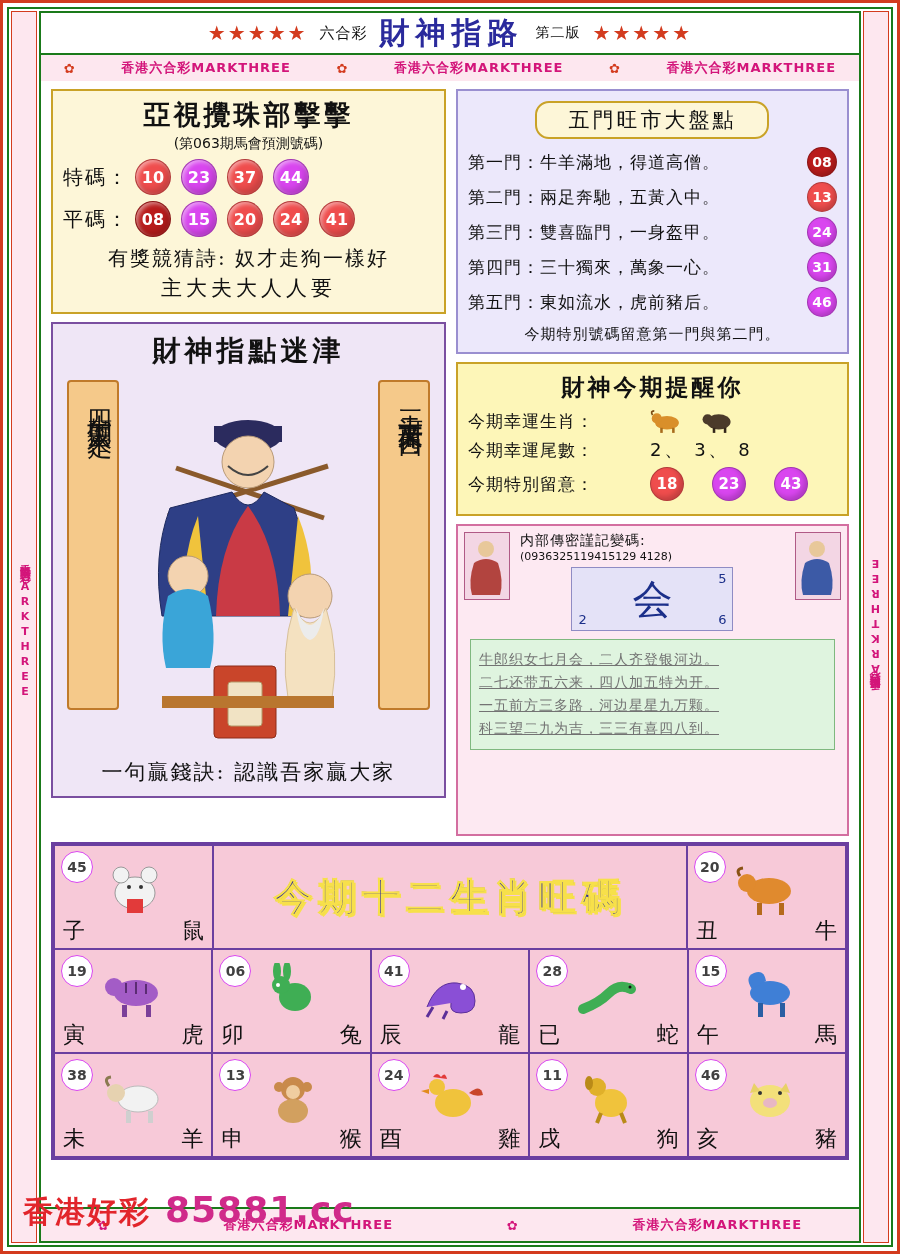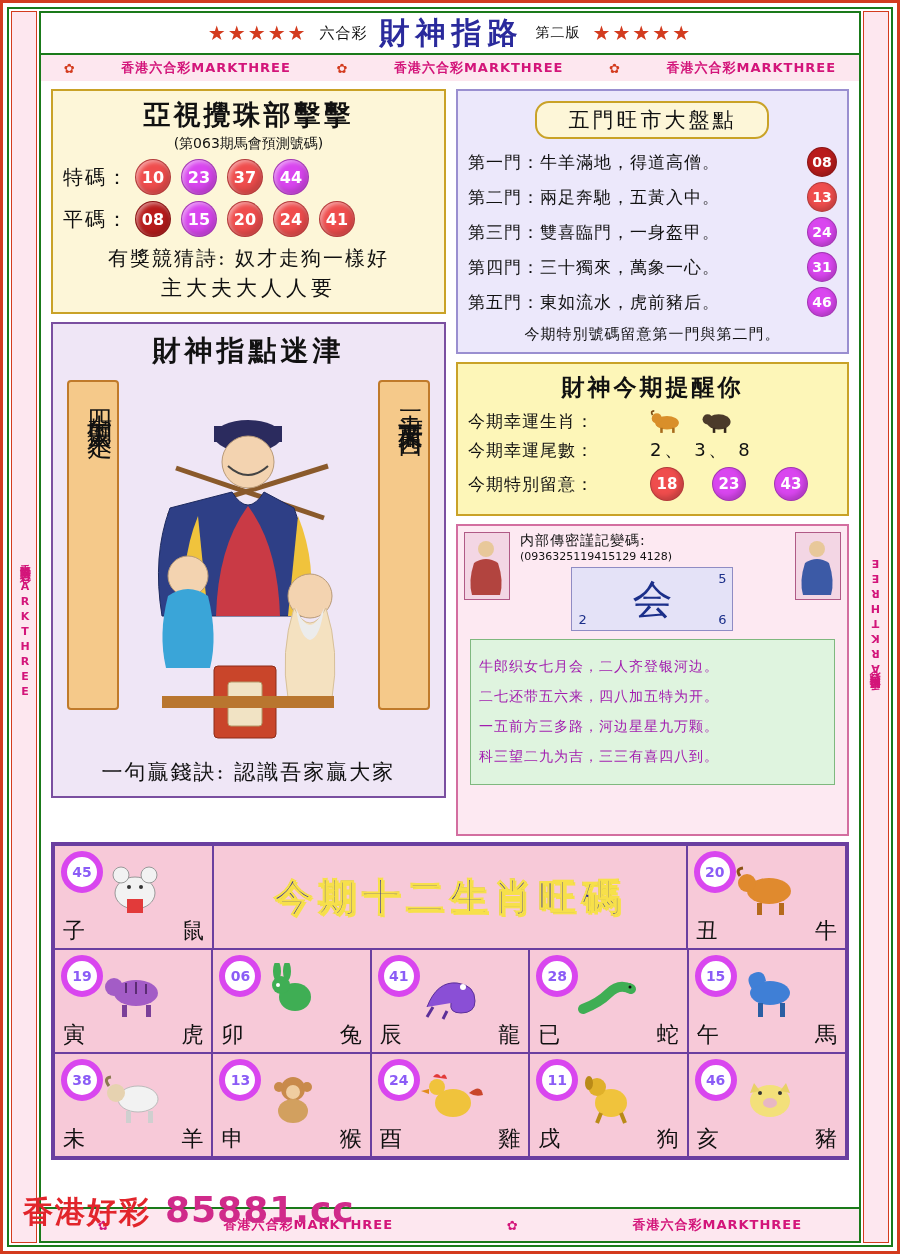--- a/index.html
+++ b/index.html
@@ -207,42 +207,42 @@
   }
   .charbox .big{font-size:40px;color:#1b2f8a;font-family:"DejaVu Serif","Liberation Serif",serif;}
   .charbox .c{position:absolute;font-size:13px;color:#1b2f8a;}
   .charbox .c.tr{right:6px;top:3px;}
   .charbox .c.bl{left:6px;bottom:3px;}
   .charbox .c.br{right:6px;bottom:3px;}
   .verse{
     margin:8px 6px 0 6px;background:#dff4df;border:1px solid #7fb87f;
     padding:6px 8px;
   }
-  .verse p{margin:12px 0;font-size:14px;color:#a21caf;letter-spacing:1px;
-    font-family:"DejaVu Serif","Liberation Serif",serif;}
+  .verse p{margin:5px 0;font-size:14px;color:#737373;letter-spacing:1px;
+    font-family:"DejaVu Serif","Liberation Serif",serif;text-decoration:underline;}
   .guess{margin:6px 6px 0 6px;background:#fde9f2;}
   .guess p{margin:3px 0;font-size:12px;color:#c0135c;letter-spacing:1px;}
   .guess .k{color:#111;}
 
   
   .zgrid{
     margin:6px 0 0 0;border:3px solid #6a3fa0;background:#f9b8cb;
     box-sizing:border-box;
   }
   .zrow{display:flex;}
   .zcell{
     flex:1;height:104px;border:1px solid #6a3fa0;
     background:#f7c9d8;position:relative;box-sizing:border-box;
     overflow:hidden;
   }
   .zcell .num{
     position:absolute;left:6px;top:5px;width:30px;height:30px;border-radius:50%;
-    background:#fff;border:6px solid #d946ef;
+    background:#fff;border:1px solid #d946ef;
     display:flex;align-items:center;justify-content:center;
-    font-size:14px;font-weight:bold;color:#8b5cf6;
+    font-size:14px;font-weight:bold;color:#404040;
   }
   .zcell .stem{position:absolute;left:8px;bottom:2px;font-size:22px;color:#111;
     font-family:"DejaVu Serif","Liberation Serif",serif;}
   .zcell .animal{position:absolute;right:8px;bottom:2px;font-size:22px;color:#111;
     font-family:"DejaVu Serif","Liberation Serif",serif;}
   .zcell .art{position:absolute;left:0;right:0;top:6px;bottom:22px;display:flex;align-items:center;justify-content:center;}
   .zbanner{
     flex:3;height:104px;border:1px solid #6a3fa0;background:#f7c9d8;
     display:flex;align-items:center;justify-content:center;box-sizing:border-box;
   }

